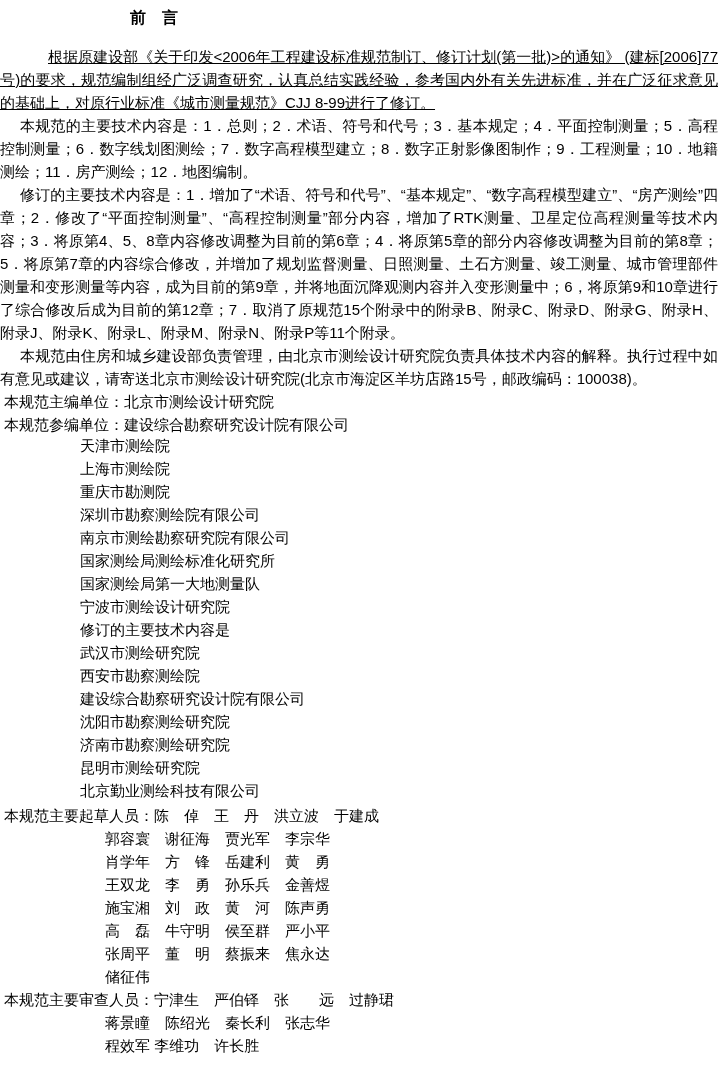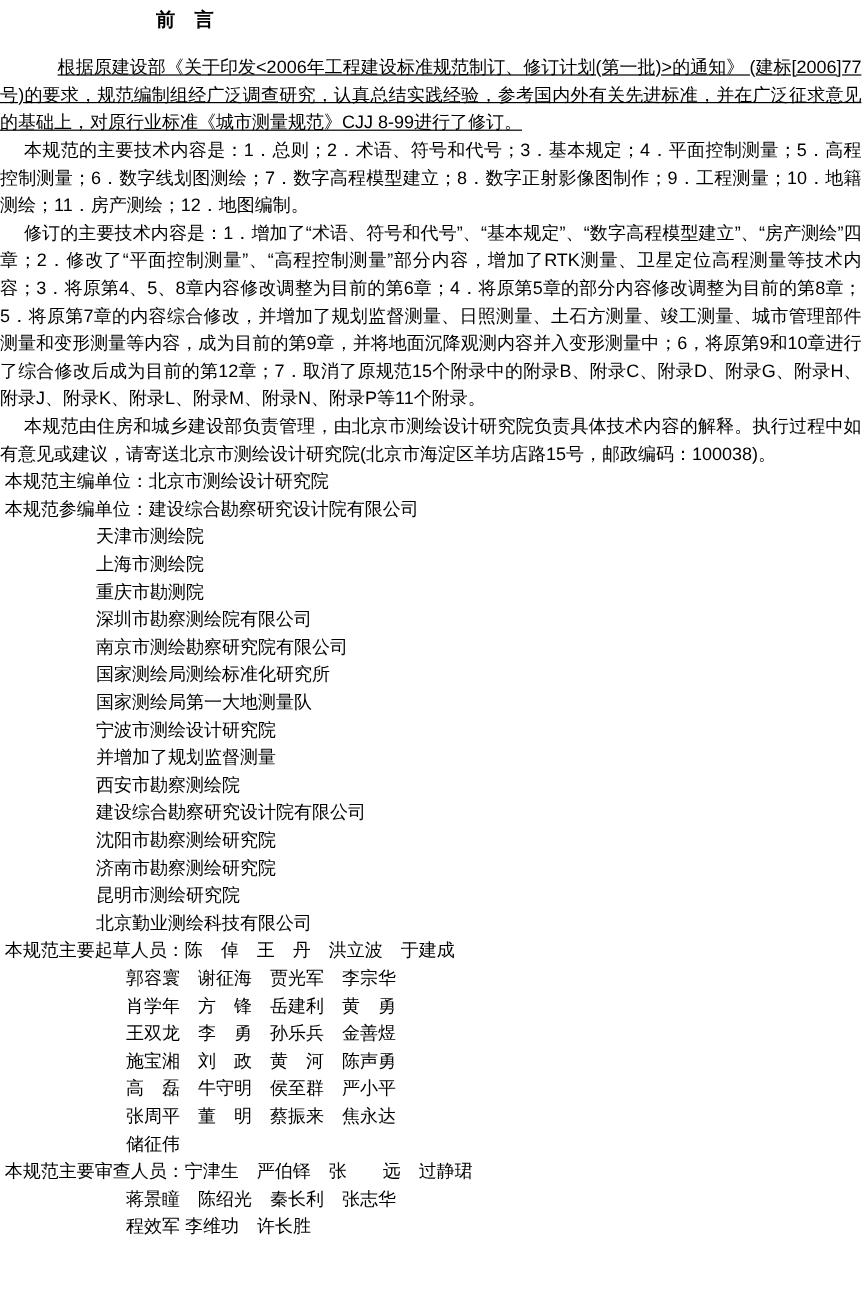--- a/index.html
+++ b/index.html
@@ -38,20 +38,21 @@
     text-indent: 20px;
   }
   .line {
     white-space: pre-wrap;
   }
   .unit-line {
     padding-left: 4px;
   }
   .org-line {
     padding-left: 80px;
+    font-family: Liberation Mono, monospace;
   }
   .names-cont-line {
     padding-left: 95px;
     margin-left: 10px;
   }
 </style>
 </head>
 <body>
 
 <div class="doc">
@@ -68,21 +69,22 @@
   <div class="line unit-line"><span>本规范参编单位：</span><span>建设综合勘察研究设计院有限公司</span></div>
 
   <div class="line org-line">天津市测绘院</div>
   <div class="line org-line">上海市测绘院</div>
   <div class="line org-line">重庆市勘测院</div>
   <div class="line org-line">深圳市勘察测绘院有限公司</div>
   <div class="line org-line">南京市测绘勘察研究院有限公司</div>
   <div class="line org-line">国家测绘局测绘标准化研究所</div>
   <div class="line org-line">国家测绘局第一大地测量队</div>
   <div class="line org-line">宁波市测绘设计研究院</div>
-  <div class="line org-line">并增加了规划监督测量</div>
+  <div class="line org-line">修订的主要技术内容是</div>
+  <div class="line org-line">武汉市测绘研究院</div>
   <div class="line org-line">西安市勘察测绘院</div>
   <div class="line org-line">建设综合勘察研究设计院有限公司</div>
   <div class="line org-line">沈阳市勘察测绘研究院</div>
   <div class="line org-line">济南市勘察测绘研究院</div>
   <div class="line org-line">昆明市测绘研究院</div>
   <div class="line org-line">北京勤业测绘科技有限公司</div>
 
   <div class="line unit-line"><span>本规范主要起草人员：</span><span>陈　倬　王　丹　洪立波　于建成</span></div>
 
   <div class="line names-cont-line">郭容寰　谢征海　贾光军　李宗华</div>

